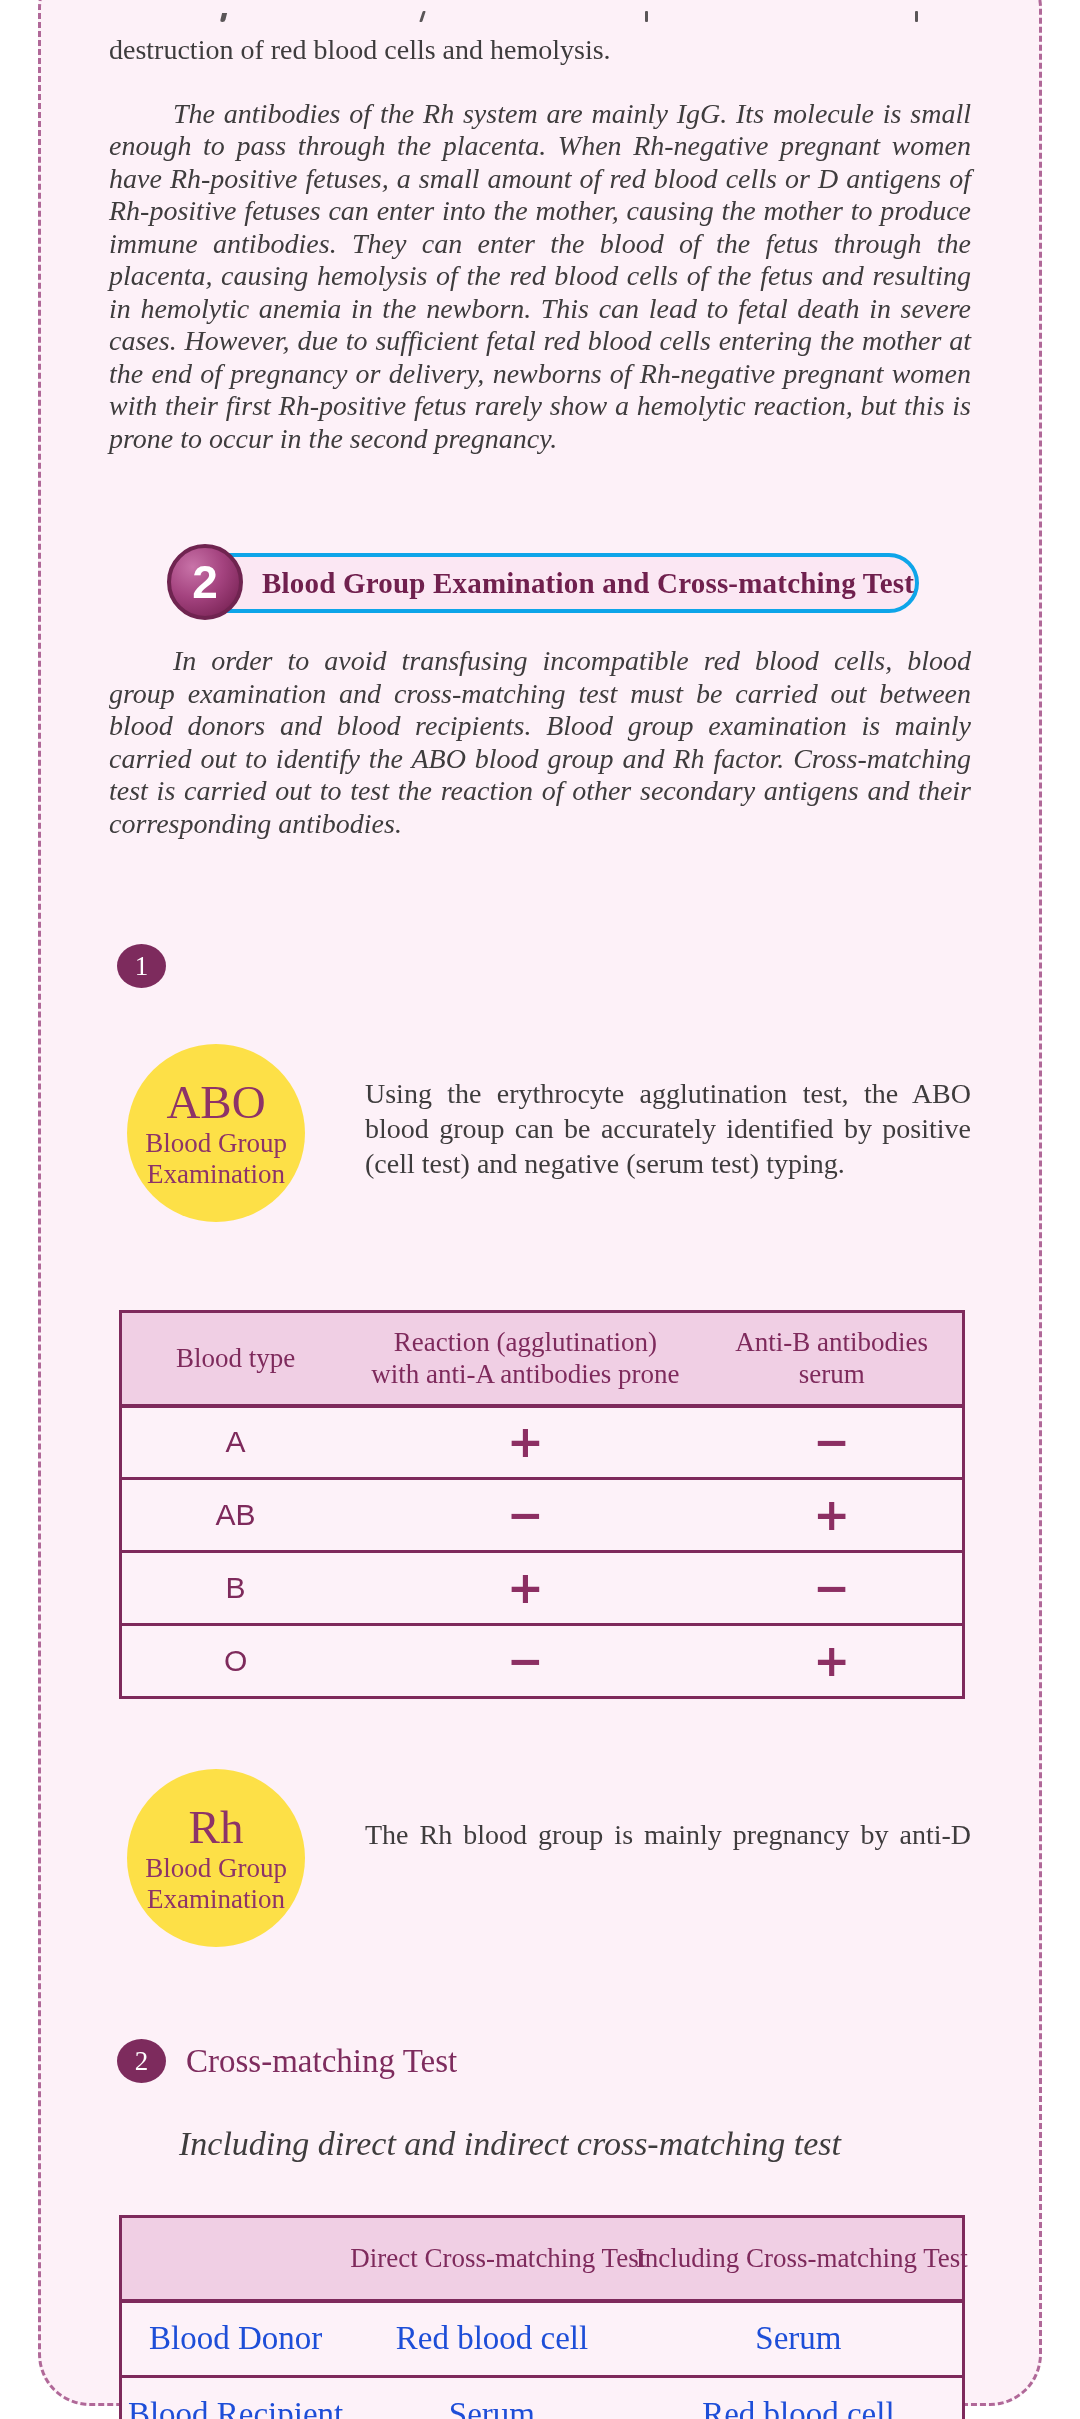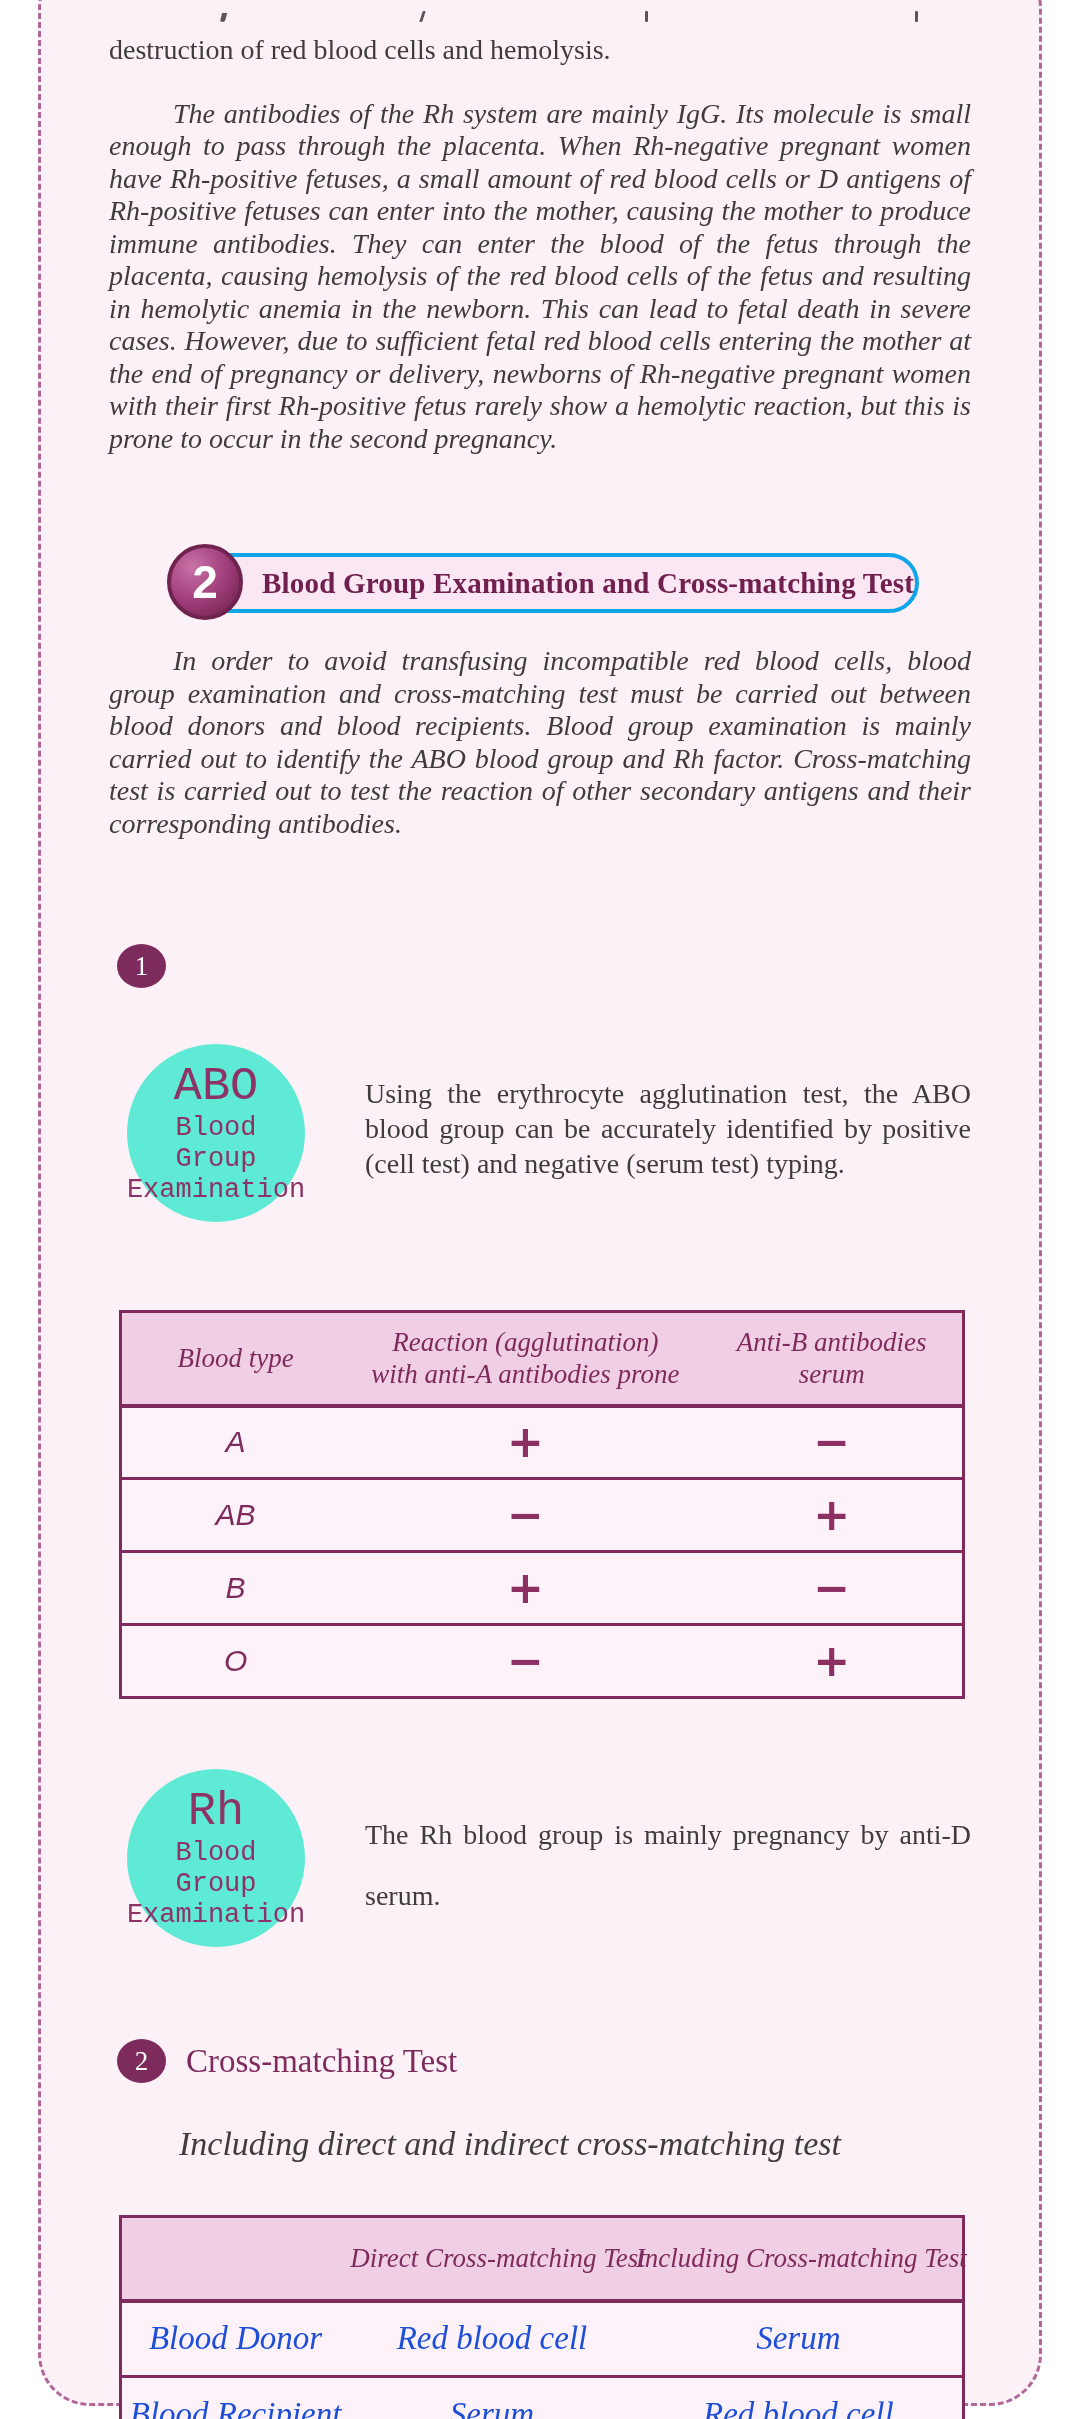--- a/index.html
+++ b/index.html
@@ -51,38 +51,38 @@
   .subhead .dot{
     width:49px;height:44px;border-radius:50%;background:#7d2b5d;
     display:flex;align-items:center;justify-content:center;
     color:#fff;font-size:27px;flex:0 0 auto;
   }
   .subhead .lbl{margin-left:20px;font-size:33px;color:#7e2c5e;}
 
   
   .featrow{display:flex;margin-top:56px;}
   .circle{
-    width:178px;height:178px;border-radius:50%;background:#5eead4;flex:0 0 auto;
+    width:178px;height:178px;border-radius:50%;background:#fde047;flex:0 0 auto;
     margin-left:18px;
     display:flex;flex-direction:column;align-items:center;justify-content:center;
-    color:#8d3368;text-align:center;font-family:Liberation Mono, monospace;
+    color:#8d3368;text-align:center;
   }
   .circle .big{font-size:47px;line-height:52px;}
   .circle .sm{font-size:27px;line-height:31px;}
   .sidetext{width:606px;margin-left:60px;font-size:28px;line-height:35px;text-align:justify;}
   .abo-side{margin-top:32px;}
   .rh-side{margin-top:48px;}
   .rh-l1{text-align:justify;text-align-last:justify;}
   .rh-l2{margin-top:26px;}
 
   
   table{border-collapse:collapse;table-layout:fixed;}
   .tbl{margin-top:88px;margin-left:10px;width:846px;background:#fdf2f9;}
   .tbl th,.tbl td{border:0;text-align:center;vertical-align:middle;}
-  .tbl tr{border-bottom:3px solid #7e2a5c;font-style:italic;}
+  .tbl tr{border-bottom:3px solid #7e2a5c;}
   .tbl{border:3px solid #7e2a5c;}
   .tbl thead tr{background:#f0cfe4;border-bottom:4px solid #7e2a5c;}
   .tbl th{font-weight:normal;color:#7e2a5c;font-size:27px;line-height:32px;white-space:nowrap;overflow:visible;}
   .t1 thead tr{height:94px;}
   .t1 tbody tr{height:73px;}
   .t1 .c1{width:27%;}.t1 .c2{width:42%;}.t1 .c3{width:31%;}
   .bloodletter{font-family:"Liberation Sans",sans-serif;font-size:30px;color:#7e2a5c;}
   .pm{font-family:"DejaVu Sans",sans-serif;font-size:44px;font-weight:bold;color:#8c2f63;line-height:1;}
 
   .t2 thead tr{height:84px;}
@@ -169,21 +169,20 @@
   </table>
 
   <div class="featrow" style="margin-top:70px;">
     <div class="circle">
       <div class="big">Rh</div>
       <div class="sm">Blood Group</div>
       <div class="sm">Examination</div>
     </div>
     <div class="sidetext rh-side">
       <div class="rh-l1">The Rh blood group is mainly pregnancy by anti-D</div>
-      <div class="rh-l2">serum.</div>
     </div>
   </div>
 
   <div class="subhead" style="margin-top:92px;">
     <div class="dot">2</div>
     <div class="lbl">Cross-matching Test</div>
   </div>
 
   <div class="cross-intro">Including direct and indirect cross-matching test</div>
 

